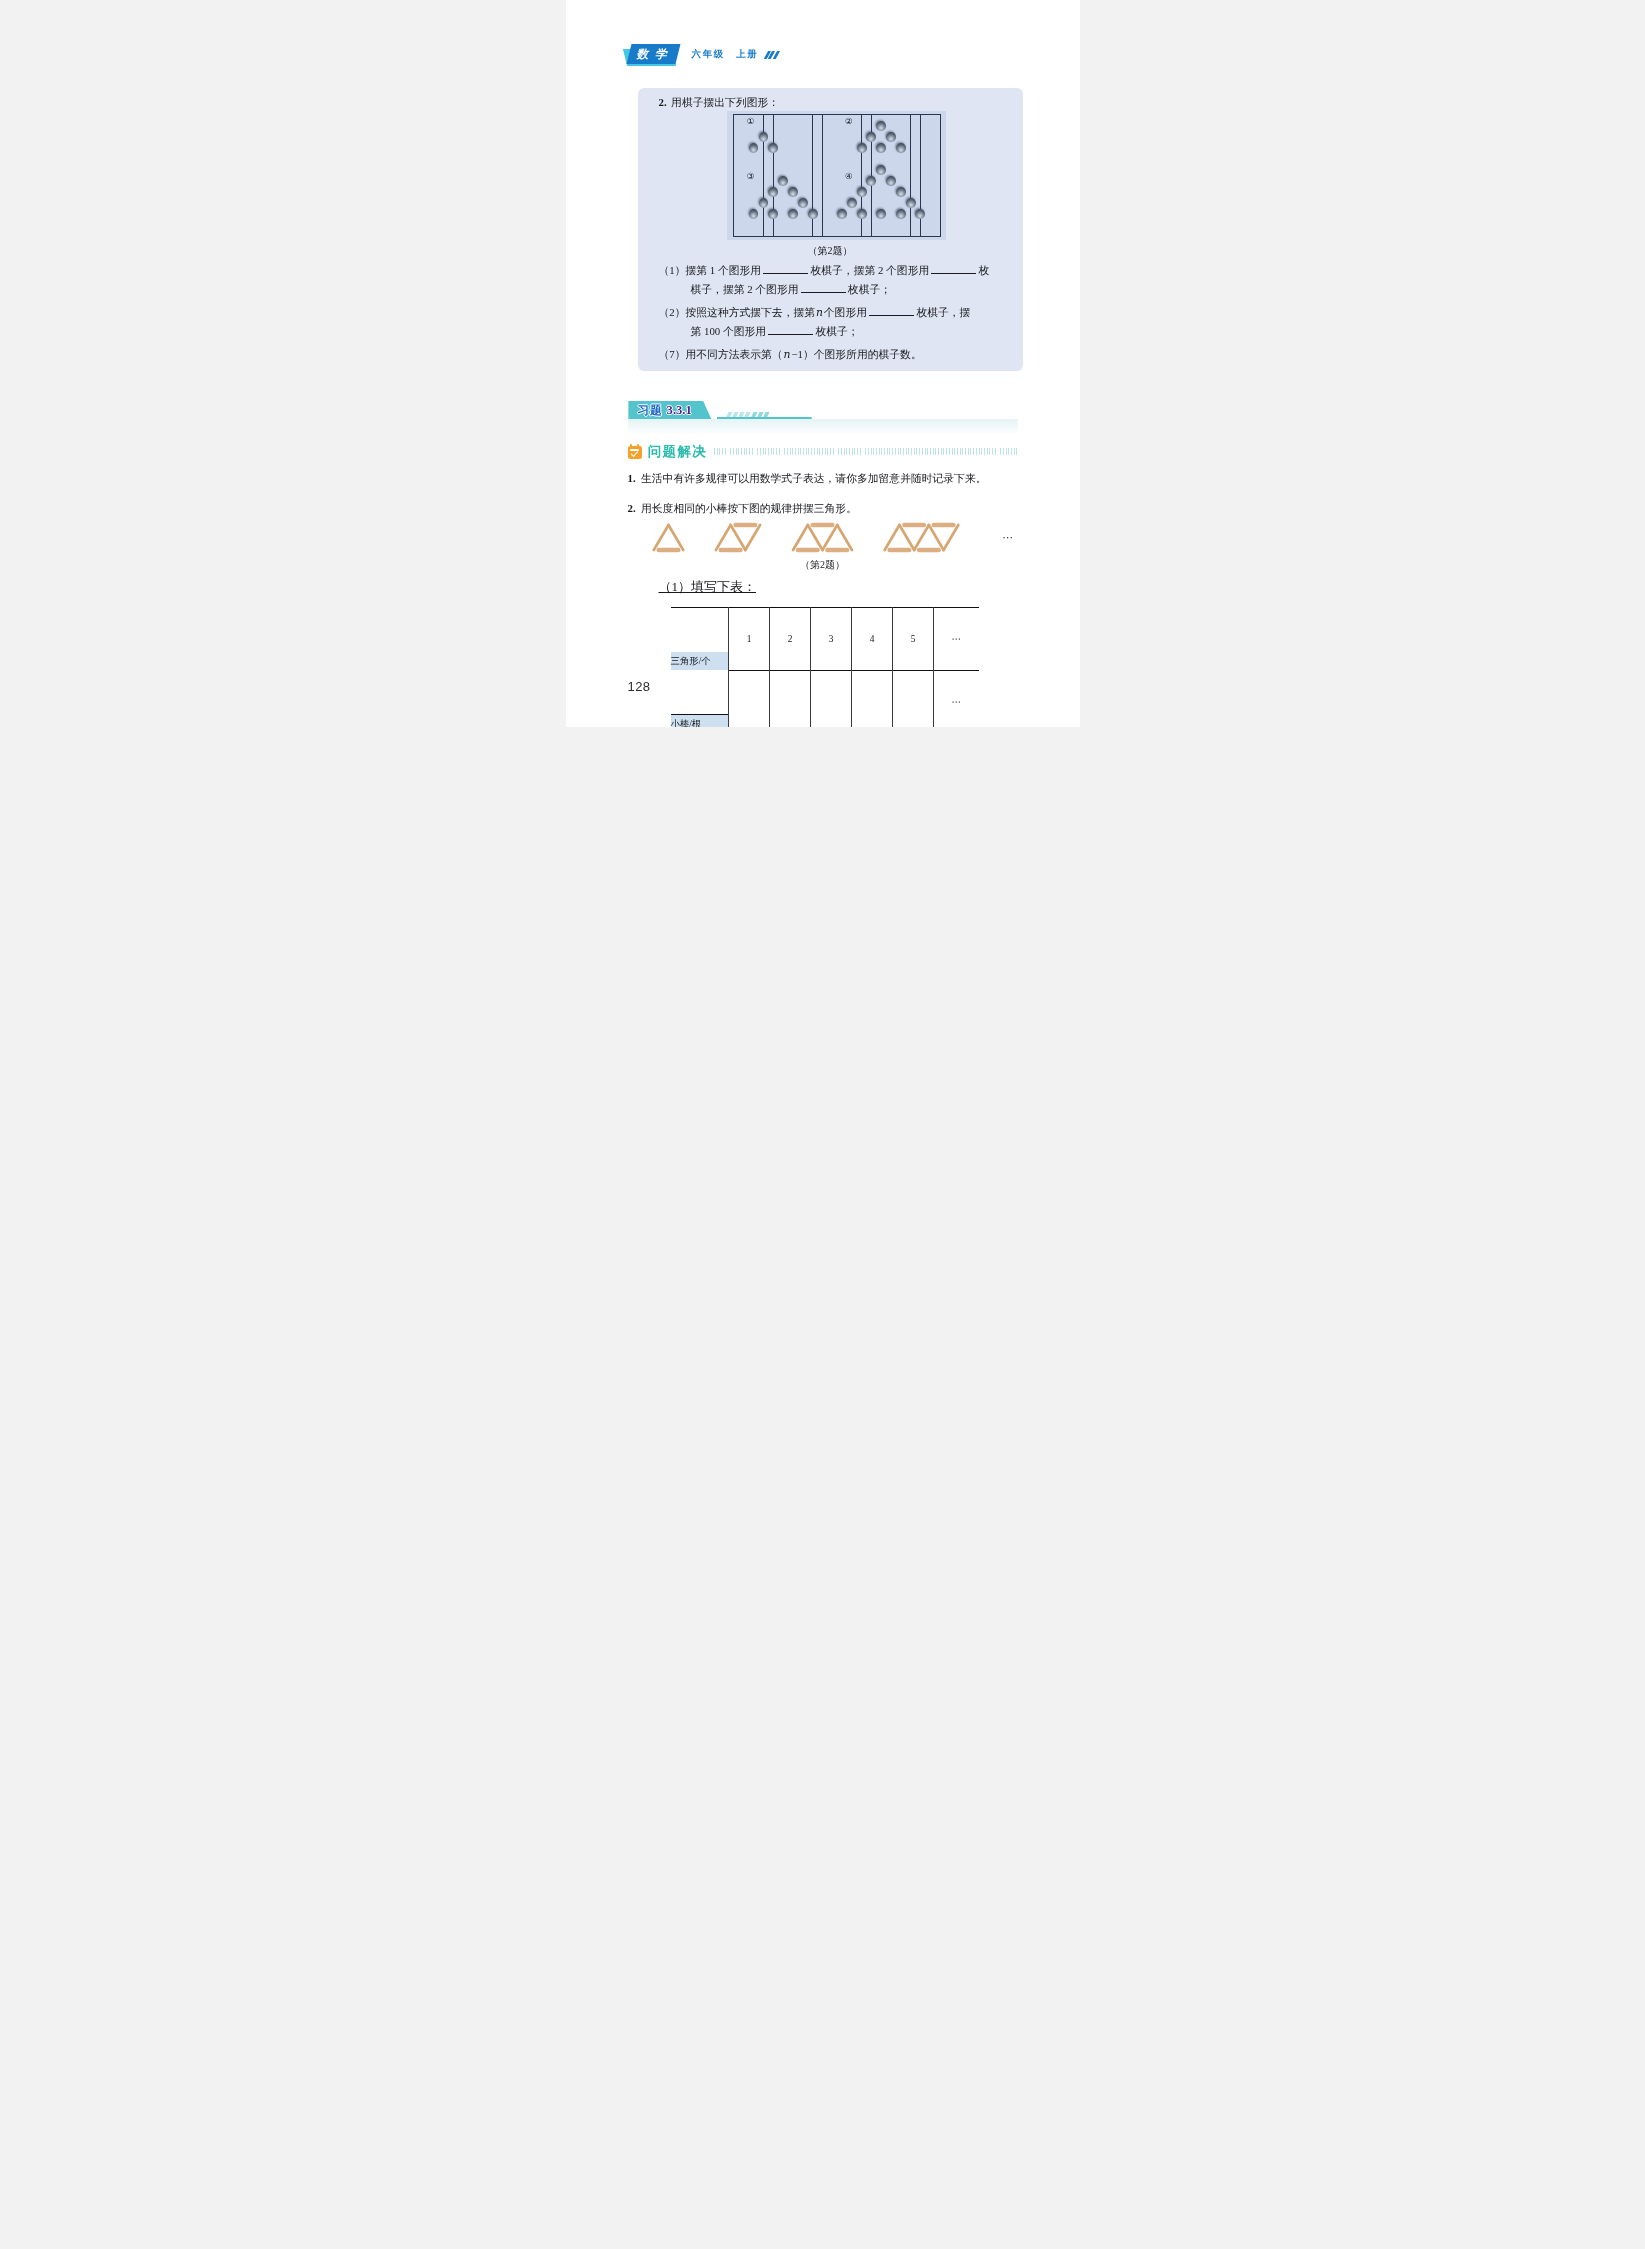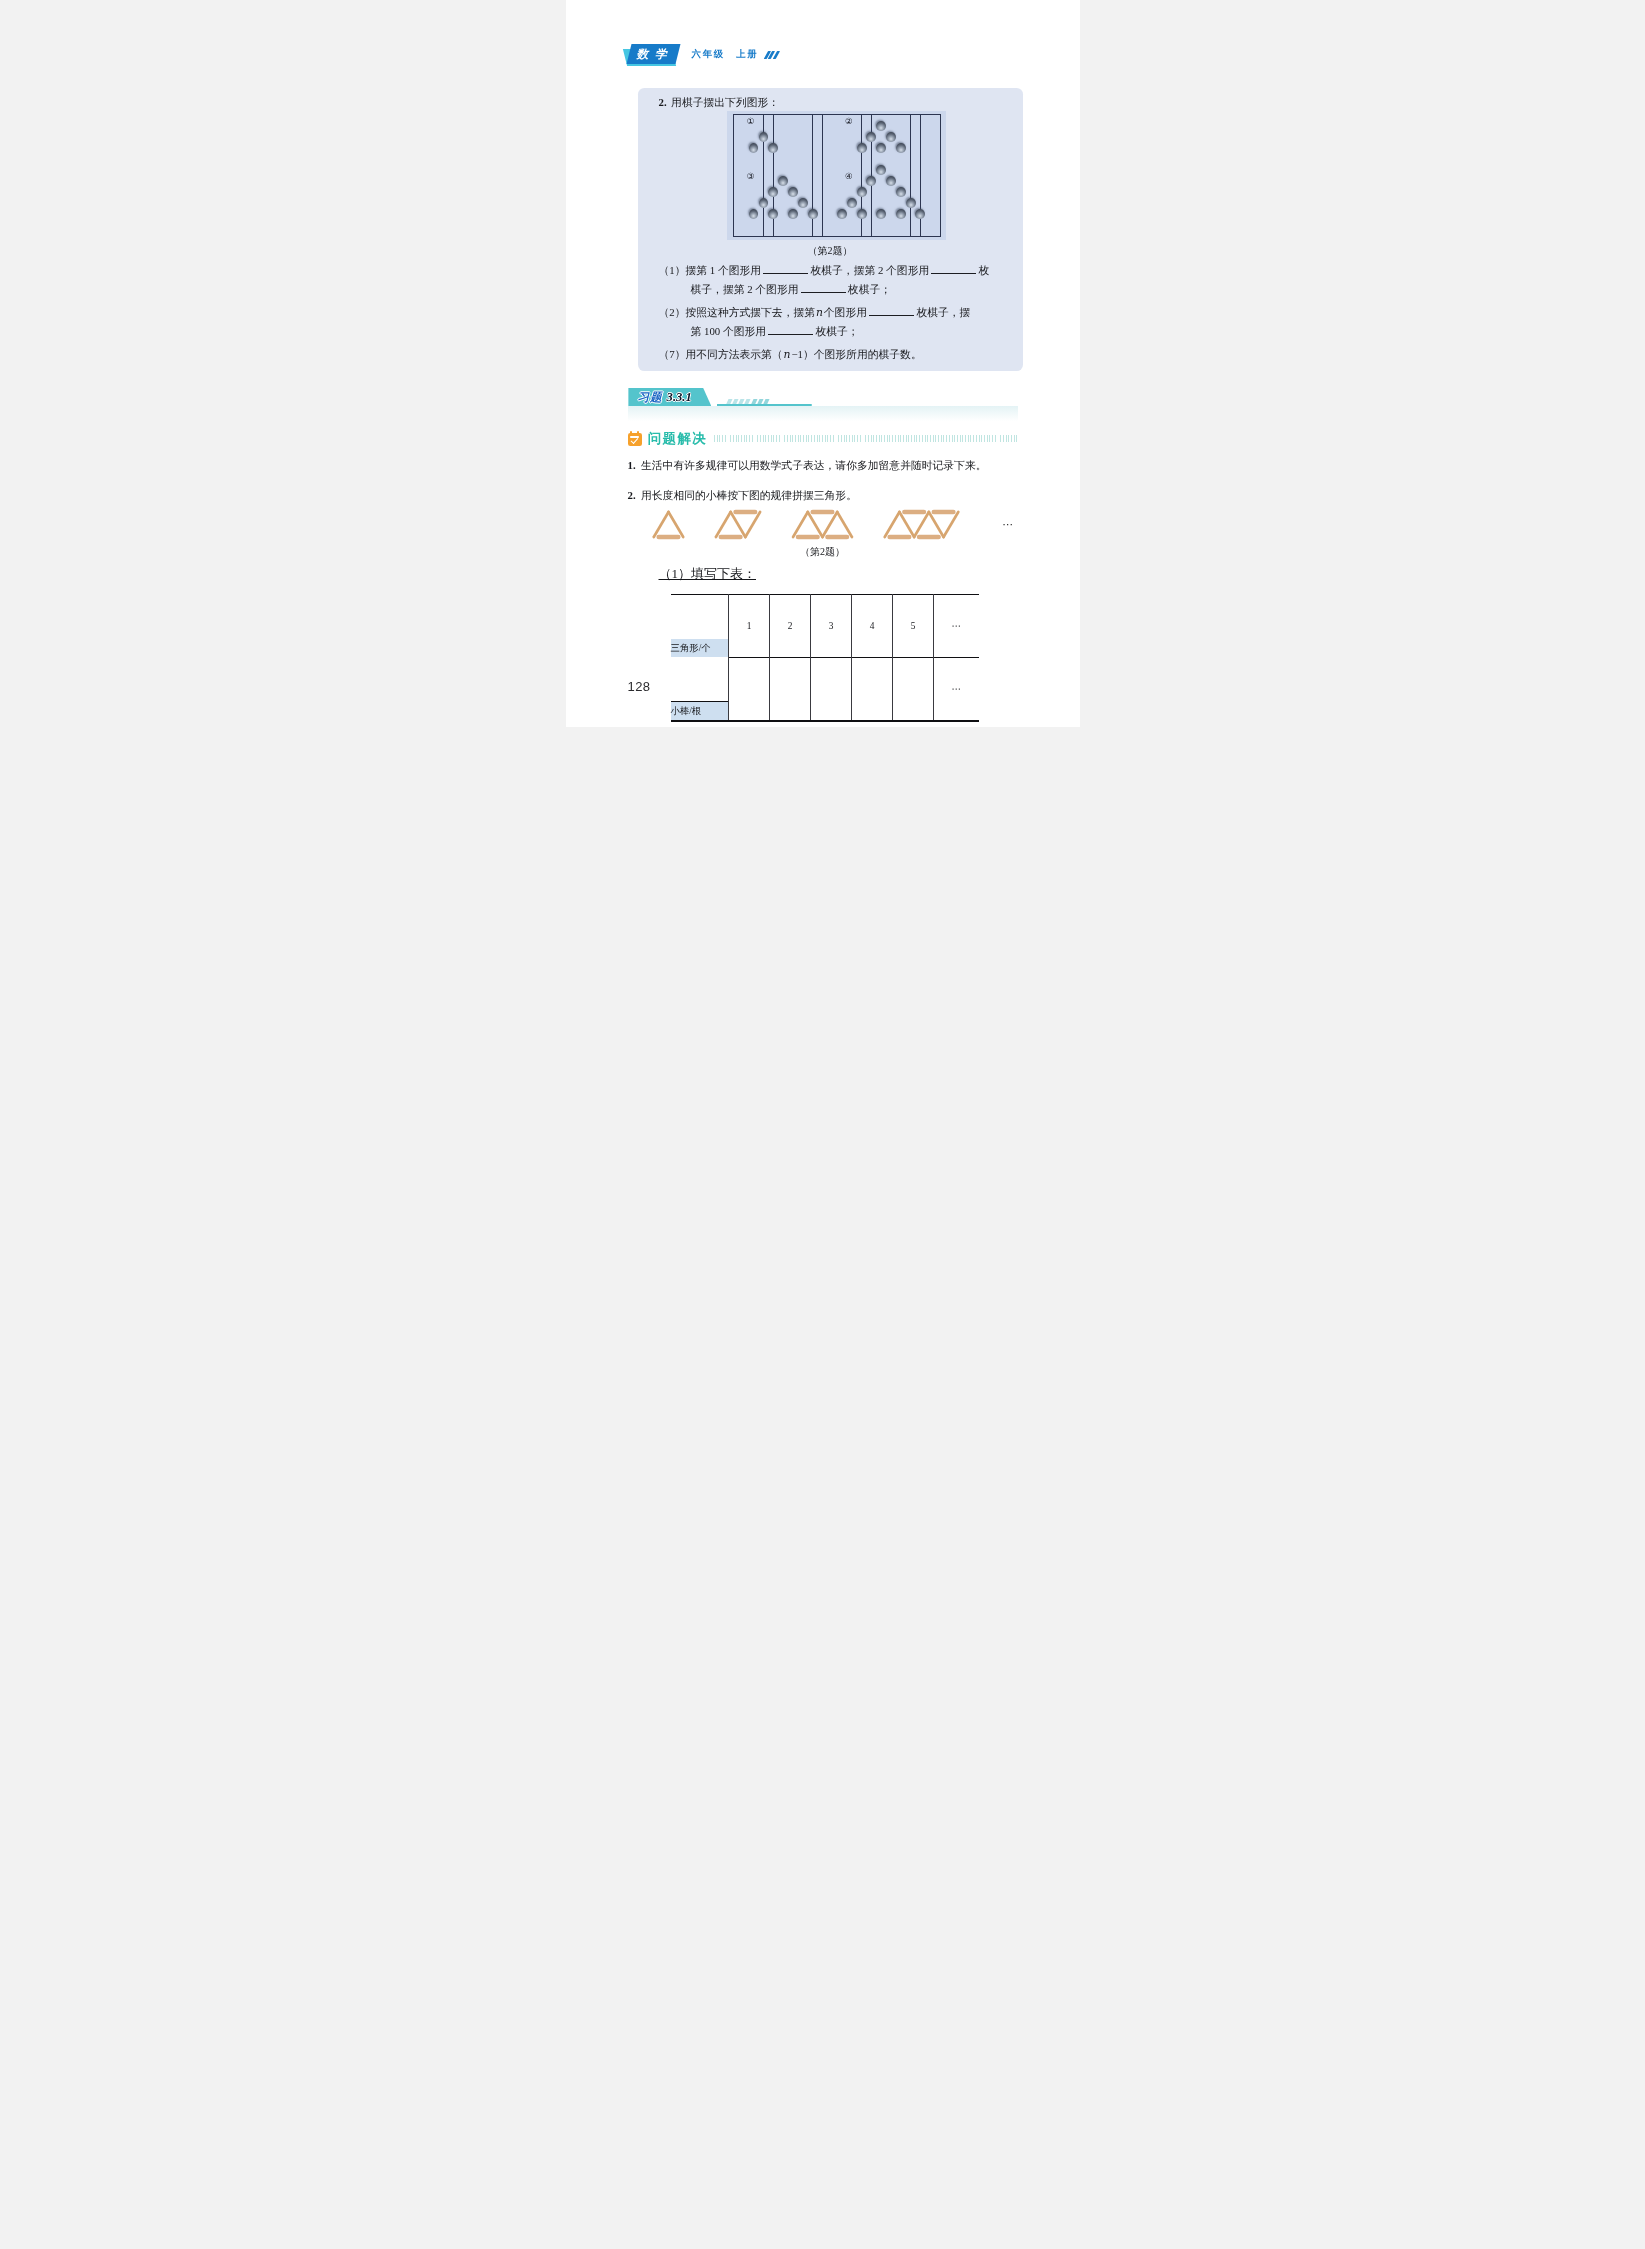--- a/index.html
+++ b/index.html
@@ -32,27 +32,27 @@
                text-shadow:0 0 1.3px #ccd7ec,0 0 1.3px #ccd7ec;}
   .caption{text-align:center;font-size:10px;line-height:11.7px;margin-top:5.4px;}
 
   .subqs{margin-left:21px;margin-top:4.5px;font-size:10.8px;}
   .rich-line{line-height:19px;white-space:nowrap;}
   .rich-line.cont{padding-left:32px;}
   .blank{display:inline-block;width:45px;border-bottom:0.9px solid #1c1d22;margin:0 2.2px;}
   .var{font-style:italic;font-family:"DejaVu Serif","Liberation Serif",serif;padding:0 0.9px;}
 
   
-  .banner-row{position:relative;margin-top:17px;height:18.4px;font-style:italic;}
+  .banner-row{position:relative;margin-top:30px;height:18.4px;}
   .banner-block{position:absolute;left:0.9px;top:0;width:83px;height:18.4px;background:#54c4cc;
                 clip-path:polygon(0 0,90% 0,100% 100%,0 100%);
                 display:flex;align-items:center;padding-left:9px;box-sizing:border-box;gap:4px;}
   .banner-zh{font-family:"Liberation Sans","DejaVu Sans",sans-serif;font-weight:bold;font-size:11.7px;color:#1b66c4;
              letter-spacing:0.9px;text-shadow:-0.9px 0 #fff,0.9px 0 #fff,0 -0.9px #fff,0 0.9px #fff,-0.4px -0.4px #fff,0.4px 0.4px #fff,0.4px -0.4px #fff,-0.4px 0.4px #fff;}
-  .banner-num{font-family:"Liberation Serif","DejaVu Serif",serif;font-weight:bold;font-size:12.6px;color:#0f172a;
+  .banner-num{font-family:"Liberation Serif","DejaVu Serif",serif;font-weight:bold;font-size:12.6px;color:#4c1d95;
              text-shadow:-0.9px 0 #fff,0.9px 0 #fff,0 -0.9px #fff,0 0.9px #fff,-0.4px -0.4px #fff,0.4px 0.4px #fff,0.4px -0.4px #fff,-0.4px 0.4px #fff;}
   .banner-stripes{position:absolute;left:99px;top:11.2px;display:flex;gap:2.7px;}
   .banner-stripes i{width:3.6px;height:6.7px;transform:skewX(-24deg);background:#b9e4e8;}
   .banner-stripes i:nth-child(n+5){background:#93d6dc;}
   .banner-bar{position:absolute;left:89px;top:15.7px;width:95px;height:2.7px;background:#54c4cc;border-radius:0 1.8px 1.8px 0;}
   .banner-grad{height:18px;background:linear-gradient(180deg,#e4f3f5 0%,#ffffff 85%);}
 
   
   .sec-head{display:flex;align-items:center;margin-top:6.3px;height:16px;}
   .ps-icon{position:relative;width:14px;height:15.3px;flex:0 0 auto;}

